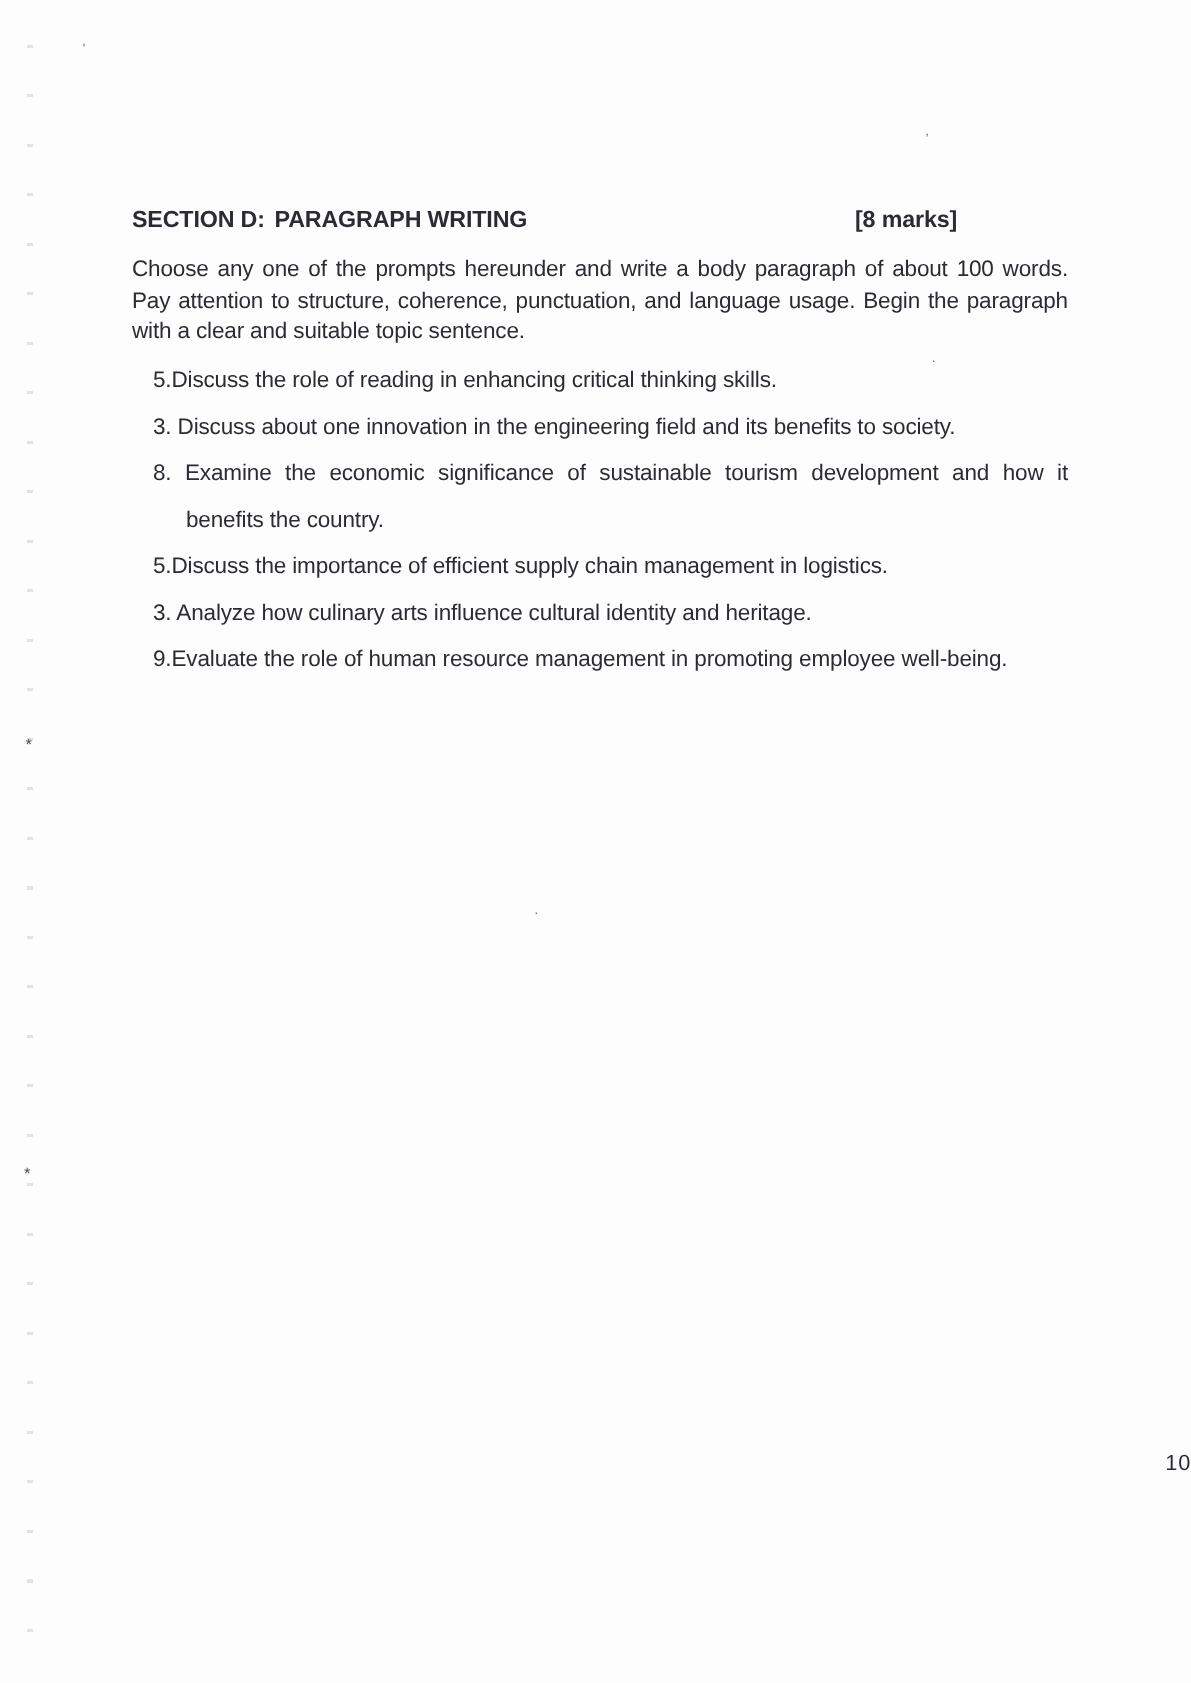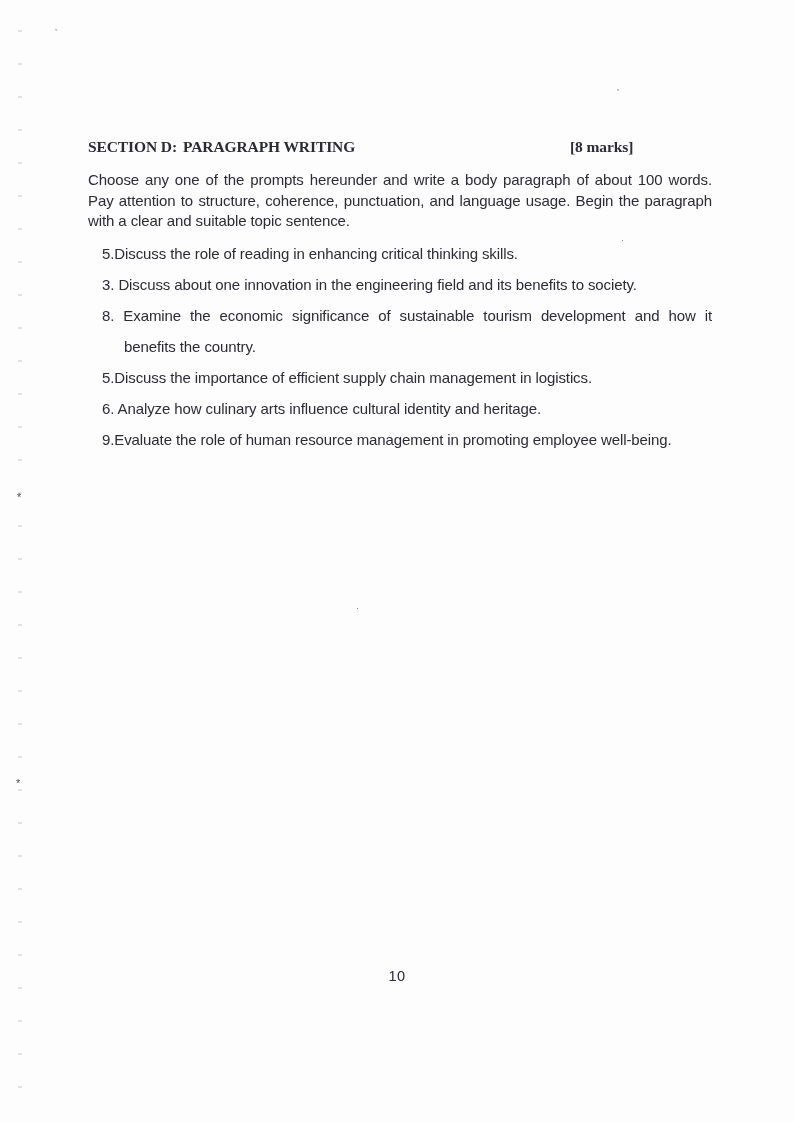--- a/index.html
+++ b/index.html
@@ -23,21 +23,20 @@
     top: 137px;
     width: 624px;
   }
   .heading {
     position: relative;
     font-weight: 700;
     font-size: 15.5px;
     line-height: 20px;
     letter-spacing: -0.1px;
     white-space: nowrap;
-    font-family: Liberation Serif, serif;
   }
   .heading .section-label {
     display: inline-block;
     width: 95px;
   }
   .heading .marks {
     position: absolute;
     left: 482px;
     top: 0;
   }
@@ -57,21 +56,21 @@
   .prompt {
     padding-left: 36px;
     text-indent: -22px;
     text-align: justify;
   }
   .page-number {
     position: absolute;
     left: 0;
     right: 0;
     top: 968px;
-    text-align: center;
+    text-align: right;
     font-size: 14.5px;
     letter-spacing: 0.5px;
   }
   
   .speck-column {
     position: absolute;
     left: 18px;
     top: 30px;
     width: 4px;
     height: 1065px;
@@ -113,21 +112,21 @@
       <span class="marks">[8 marks]</span>
     </div>
 
     <p class="intro">Choose any one of the prompts hereunder and write a body paragraph of about 100 words. Pay attention to structure, coherence, punctuation, and language usage. Begin the paragraph with a clear and suitable topic sentence.</p>
 
     <div class="prompts">
       <div class="prompt">5.Discuss the role of reading in enhancing critical thinking skills.</div>
       <div class="prompt">3. Discuss about one innovation in the engineering field and its benefits to society.</div>
       <div class="prompt">8. Examine the economic significance of sustainable tourism development and how it benefits the country.</div>
       <div class="prompt">5.Discuss the importance of efficient supply chain management in logistics.</div>
-      <div class="prompt">6. Analyze how culinary arts influence cultural identity and heritage.</div>
+      <div class="prompt">3. Analyze how culinary arts influence cultural identity and heritage.</div>
       <div class="prompt">9.Evaluate the role of human resource management in promoting employee well-being.</div>
     </div>
 
   </div>
 
   <div class="page-number">10</div>
 
 </div>
 
 </body></html>

